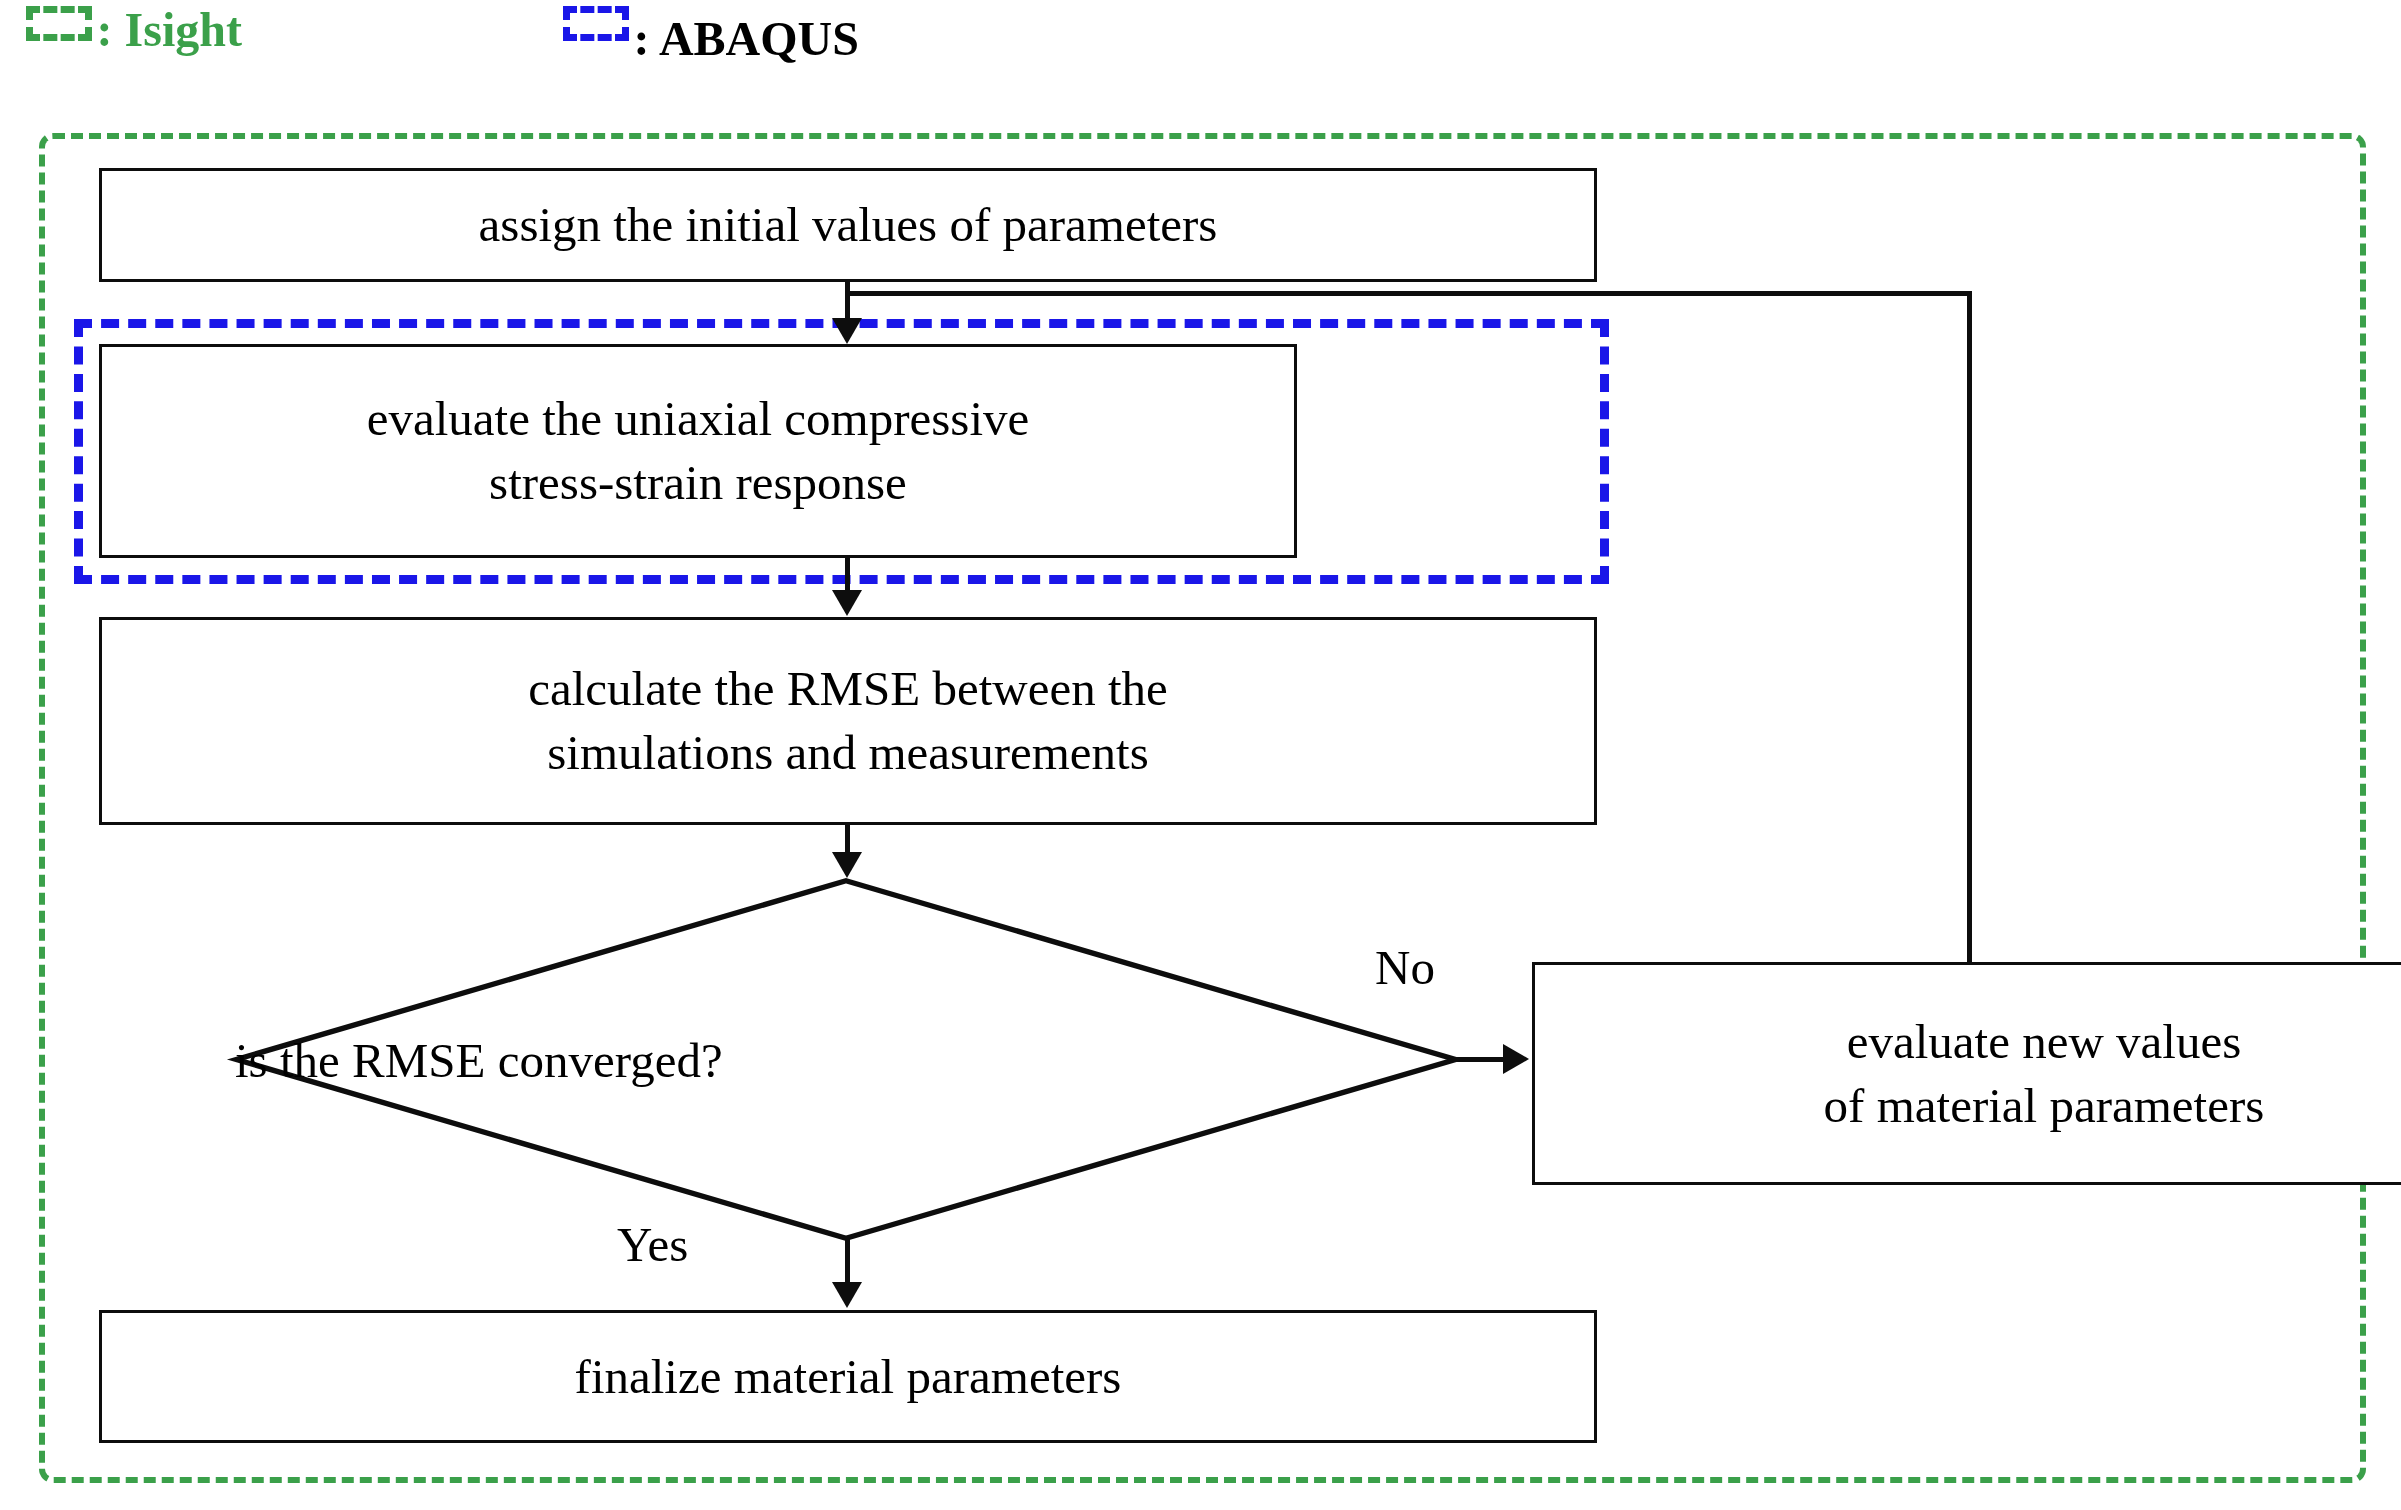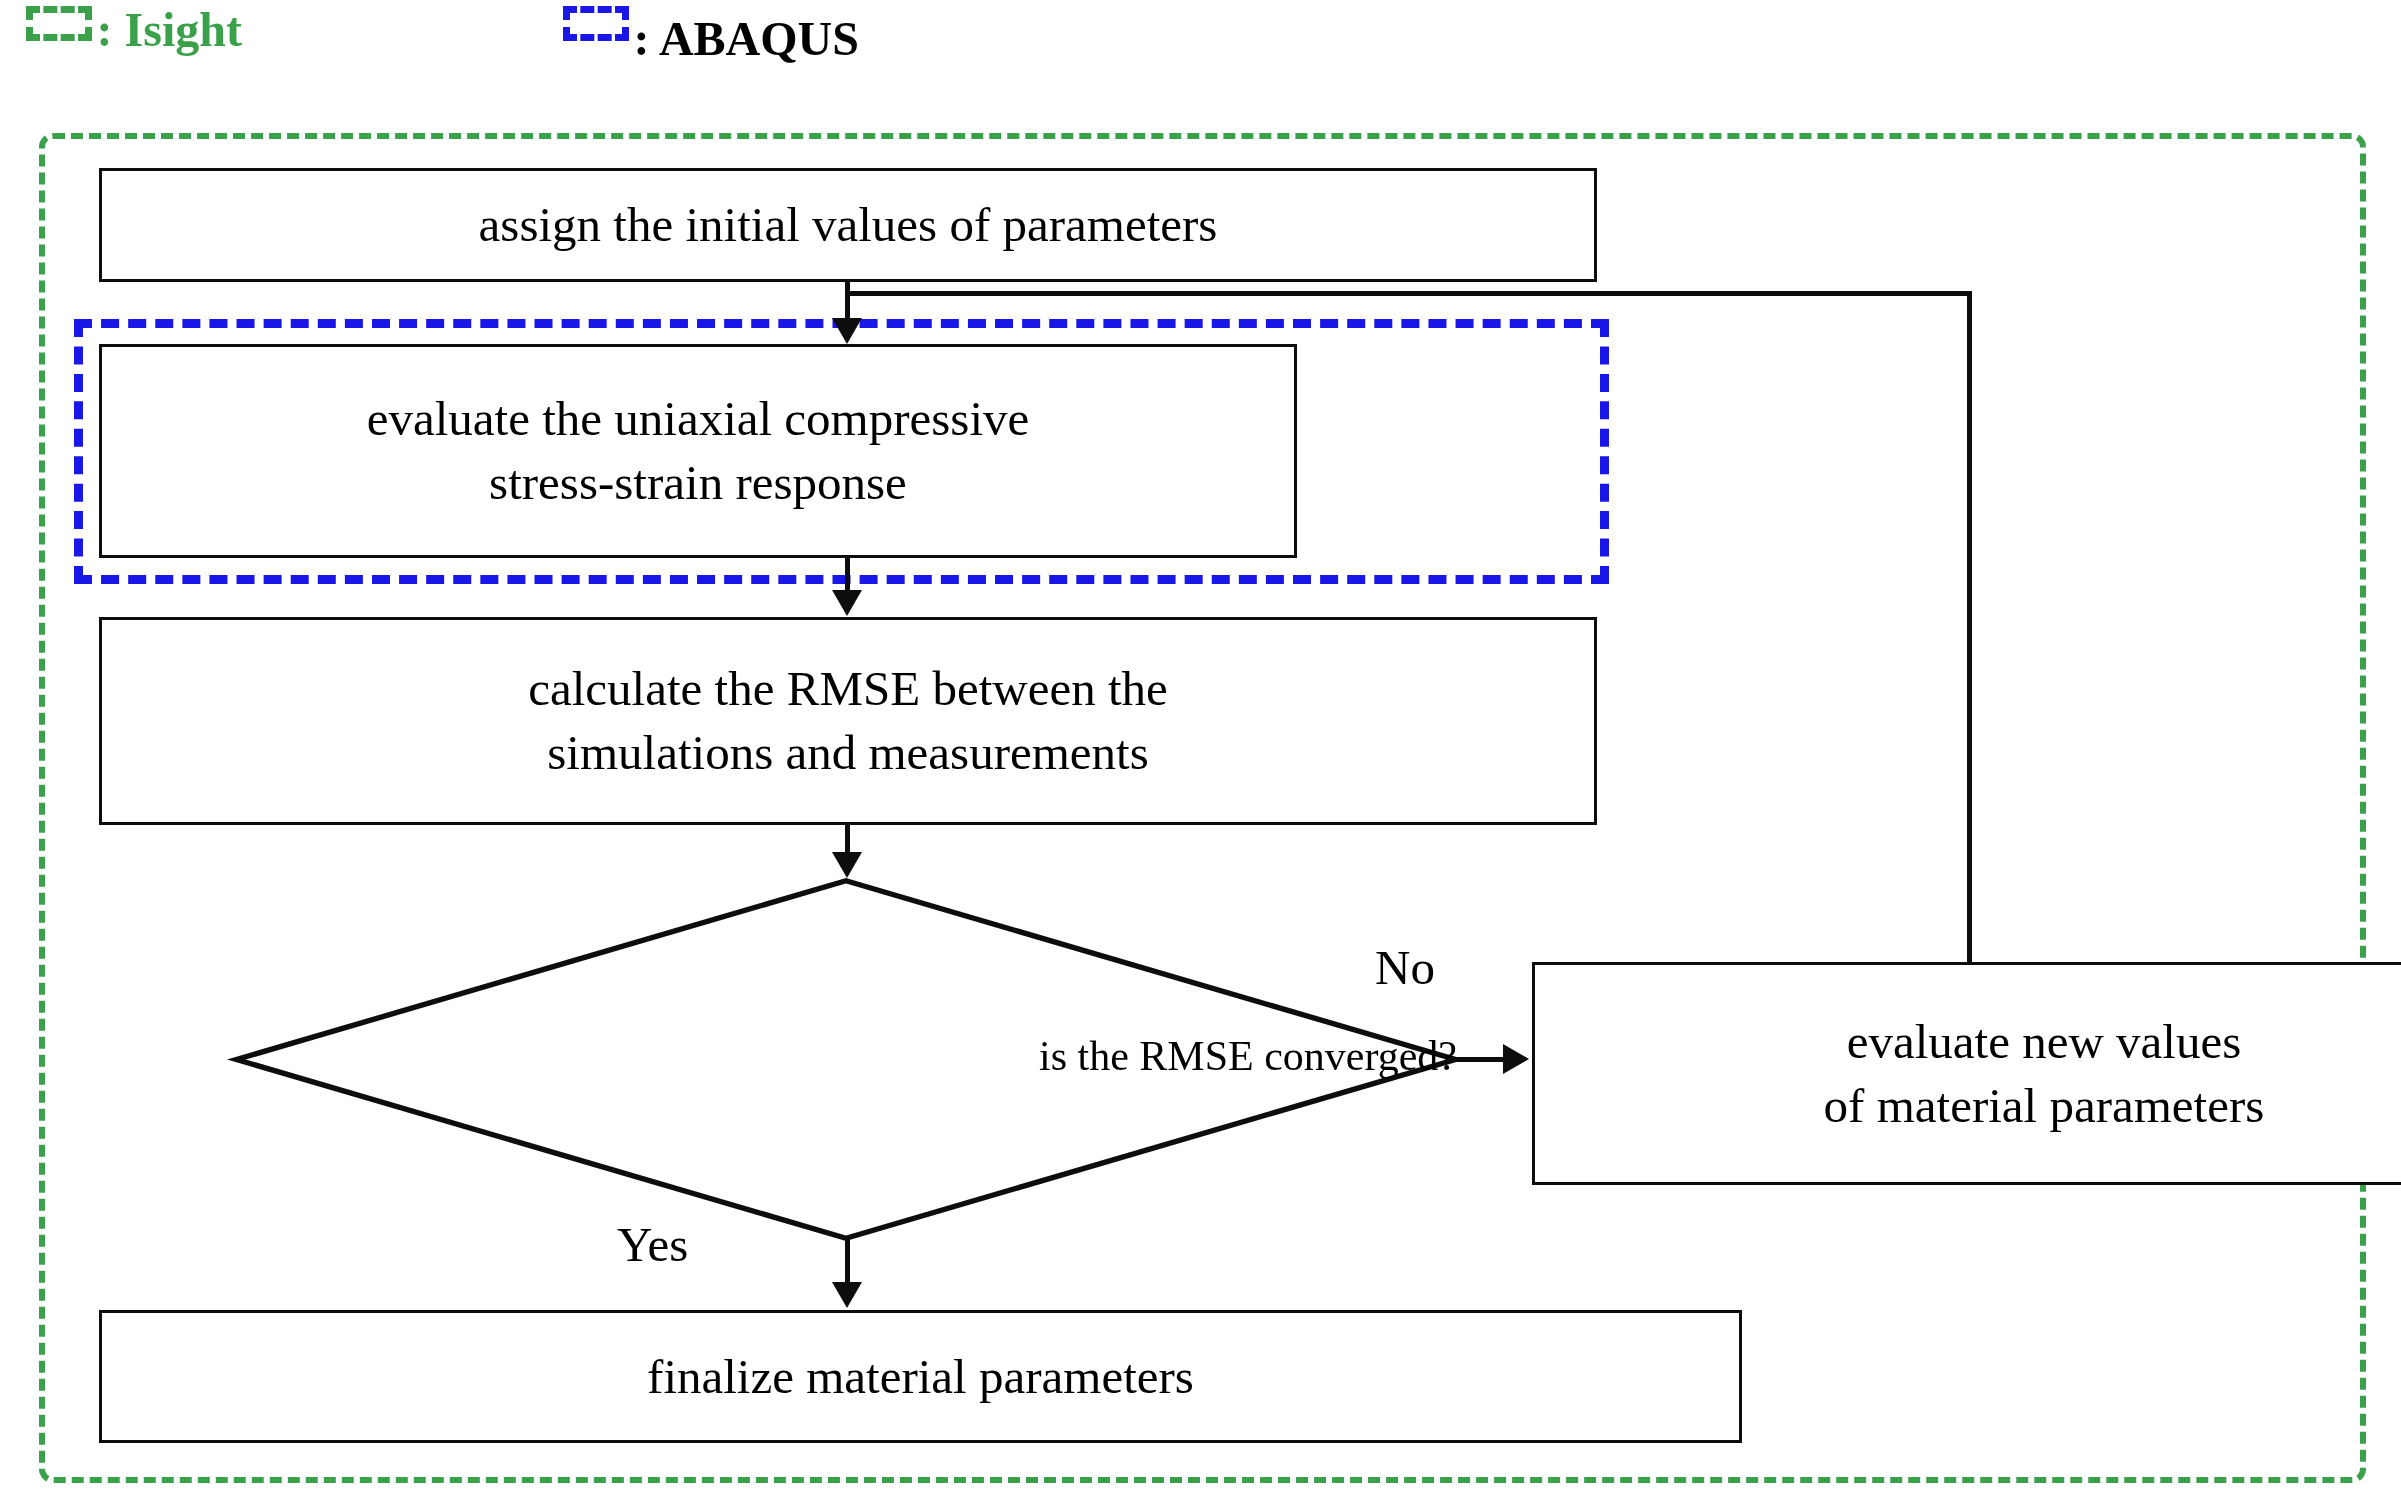--- a/index.html
+++ b/index.html
@@ -75,22 +75,22 @@
   }
   .diamond-wrap svg {
     position: absolute;
     left: 0;
     top: 0;
     overflow: visible;
   }
   .diamond-label {
     position: absolute;
     width: 100%;
-    text-align: right;
-    font-size: 42px;
+    text-align: left;
+    font-size: 49px;
     color: #000;
   }
 
   
   .conn {
     position: absolute;
     background: #0d0d0d;
   }
   .conn.v { width: 5.4px; }
   .conn.h { height: 5.4px; }
@@ -162,21 +162,21 @@
     <div class="diamond-label" style="top:153px;">is the RMSE converged?</div>
   </div>
 
   <div class="node" style="left:1532px; top:962px; width:1024px; height:223px;">
     <div>
       <span>evaluate new values</span>
       <span>of material parameters</span>
     </div>
   </div>
 
-  <div class="node" style="left:99px; top:1310px; width:1643px; height:133px;">
+  <div class="node" style="left:99px; top:1310px; width:1498px; height:133px;">
     <span>finalize material parameters</span>
   </div>
 
   <div class="conn v" style="left:845px; top:282px; height:37px;"></div>
   <div class="arrowhead down" style="left:832px; top:318px;"></div>
 
   <div class="conn v" style="left:845px; top:558px; height:32px;"></div>
   <div class="arrowhead down" style="left:832px; top:590px;"></div>
 
   <div class="conn v" style="left:845px; top:825px; height:29px;"></div>

